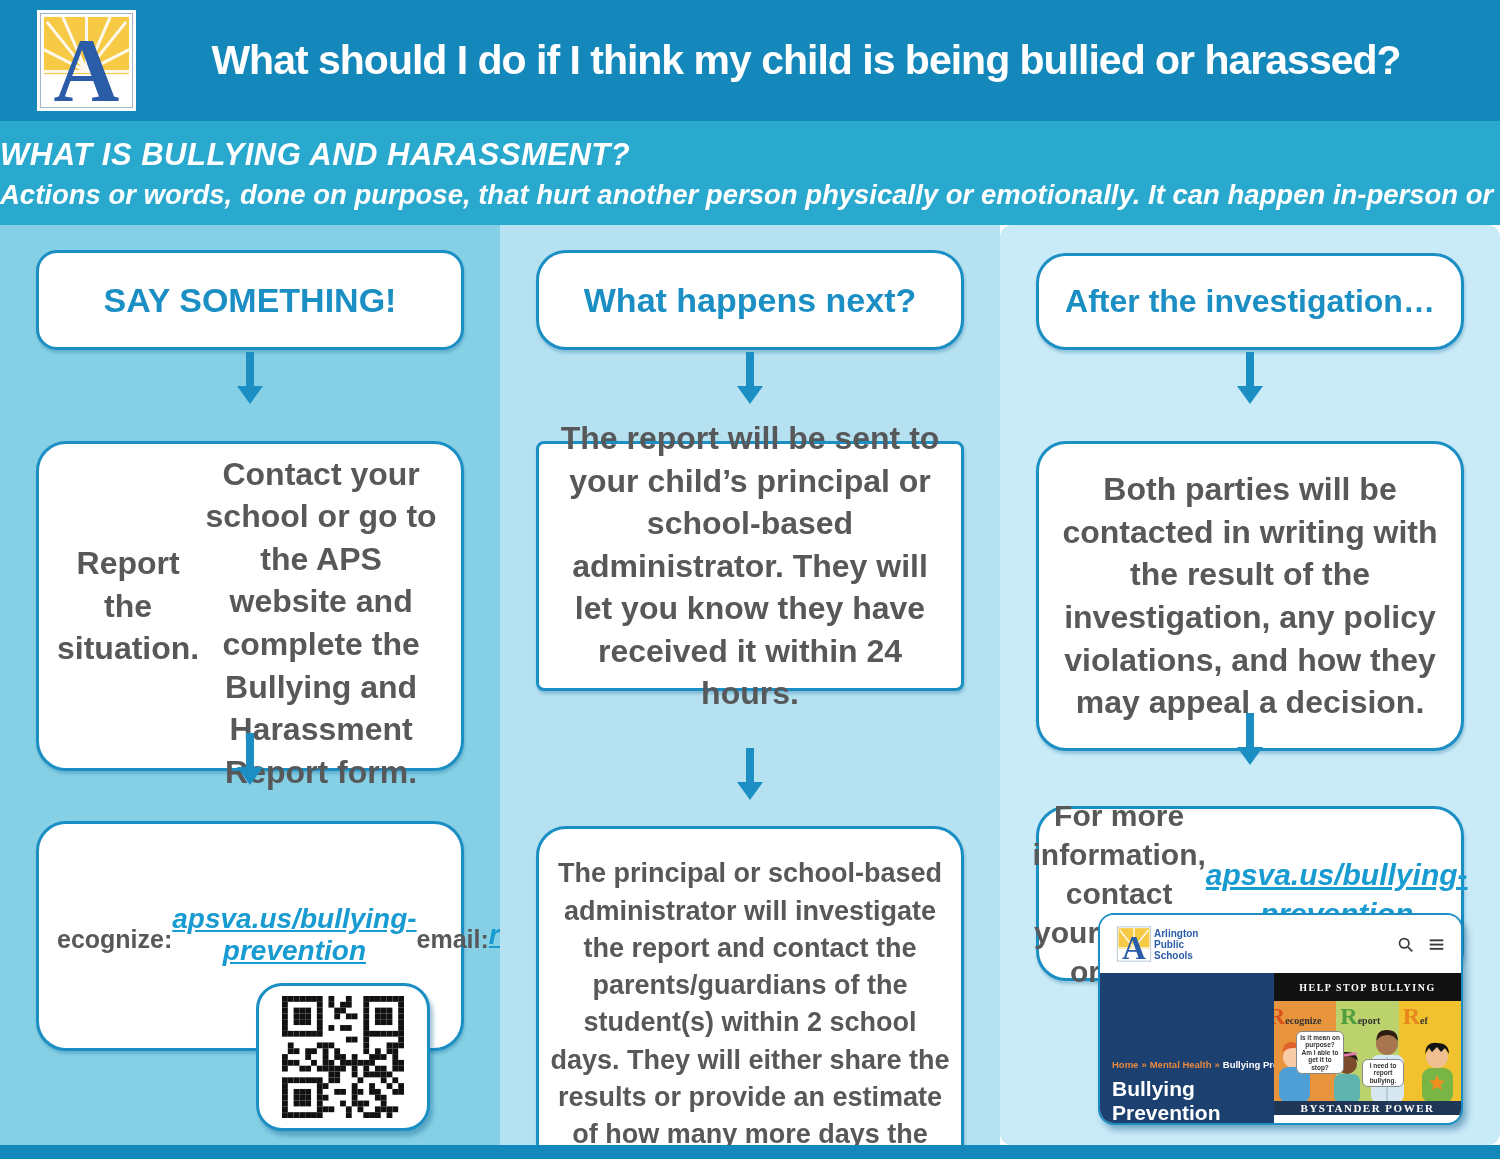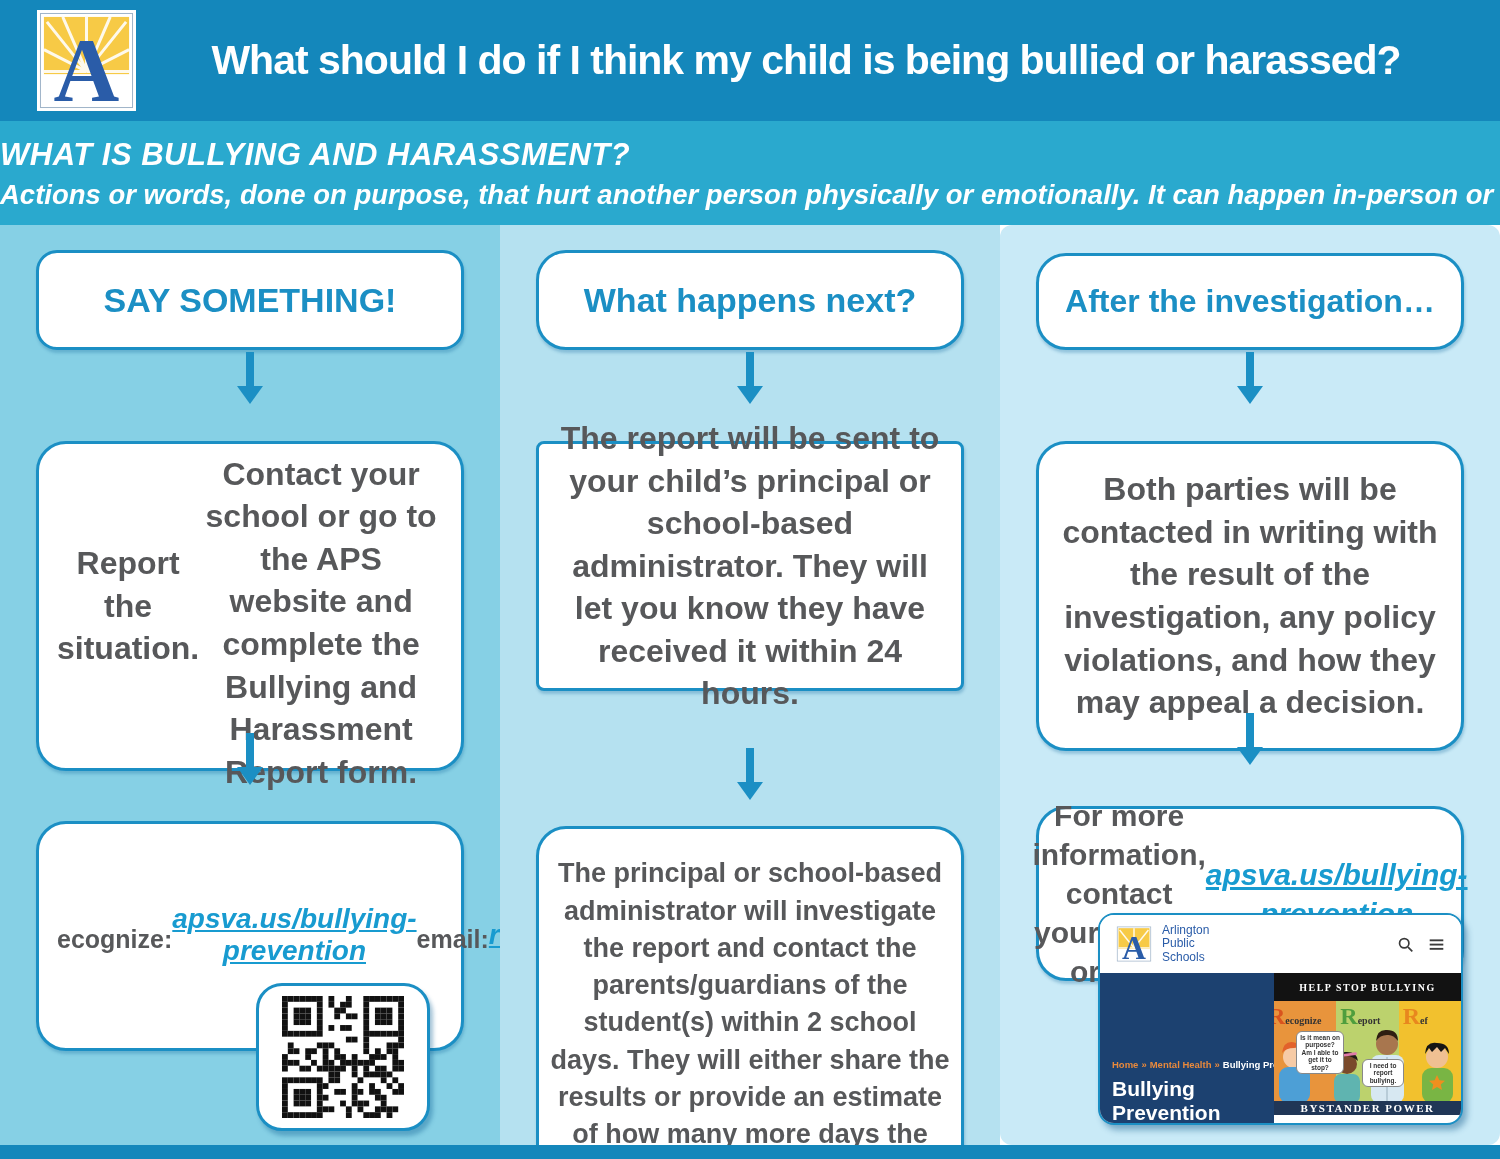--- a/index.html
+++ b/index.html
@@ -46,21 +46,21 @@
   .lnk-label{font-size:25px;color:var(--text);font-weight:bold;}
   a.lnk{font-size:28px;color:var(--link);font-weight:bold;font-style:italic;text-decoration:underline;margin-bottom:9px;display:inline-block;}
 
   
   .qr-panel{position:absolute;left:256px;top:758px;width:174px;height:148px;background:#fff;border:3px solid var(--accent);border-radius:26px;box-shadow:3px 5px 4px rgba(20,100,150,.4);display:flex;align-items:center;justify-content:center;z-index:5;}
 
   
   .shot{position:absolute;left:98px;top:688px;width:365px;height:212px;background:#fff;border:2px solid var(--accent);border-radius:16px;overflow:hidden;box-shadow:4px 5px 6px rgba(20,90,140,.45);z-index:6;}
   .shot-top{height:58px;display:flex;align-items:center;padding:0 16px;background:#fff;}
   .mini-logo{width:36px;height:38px;flex:0 0 auto;}
-  .mini-logo-txt{font-size:12px;font-weight:normal;color:#2a5ca8;line-height:1.1;margin-left:10px;width:54px;}
+  .mini-logo-txt{font-size:10px;font-weight:bold;color:#2a5ca8;line-height:1.1;margin-left:2px;width:54px;}
   .shot-top .spacer{flex:1;}
   .icon{width:17px;height:17px;margin-left:14px;color:#3a3a3a;}
   .shot-body{display:flex;height:150px;}
   .navy{flex:1;background:var(--navy);position:relative;}
   .crumb{position:absolute;left:12px;top:86px;font-size:9.5px;font-weight:bold;color:#fff;white-space:nowrap;}
   .crumb .c-link{color:#e8893c;}
   .crumb .c-sep{color:#e8893c;padding:0 3px;}
   .shot-title{position:absolute;left:12px;top:104px;color:#fff;font-weight:bold;font-size:21px;}
 
   

